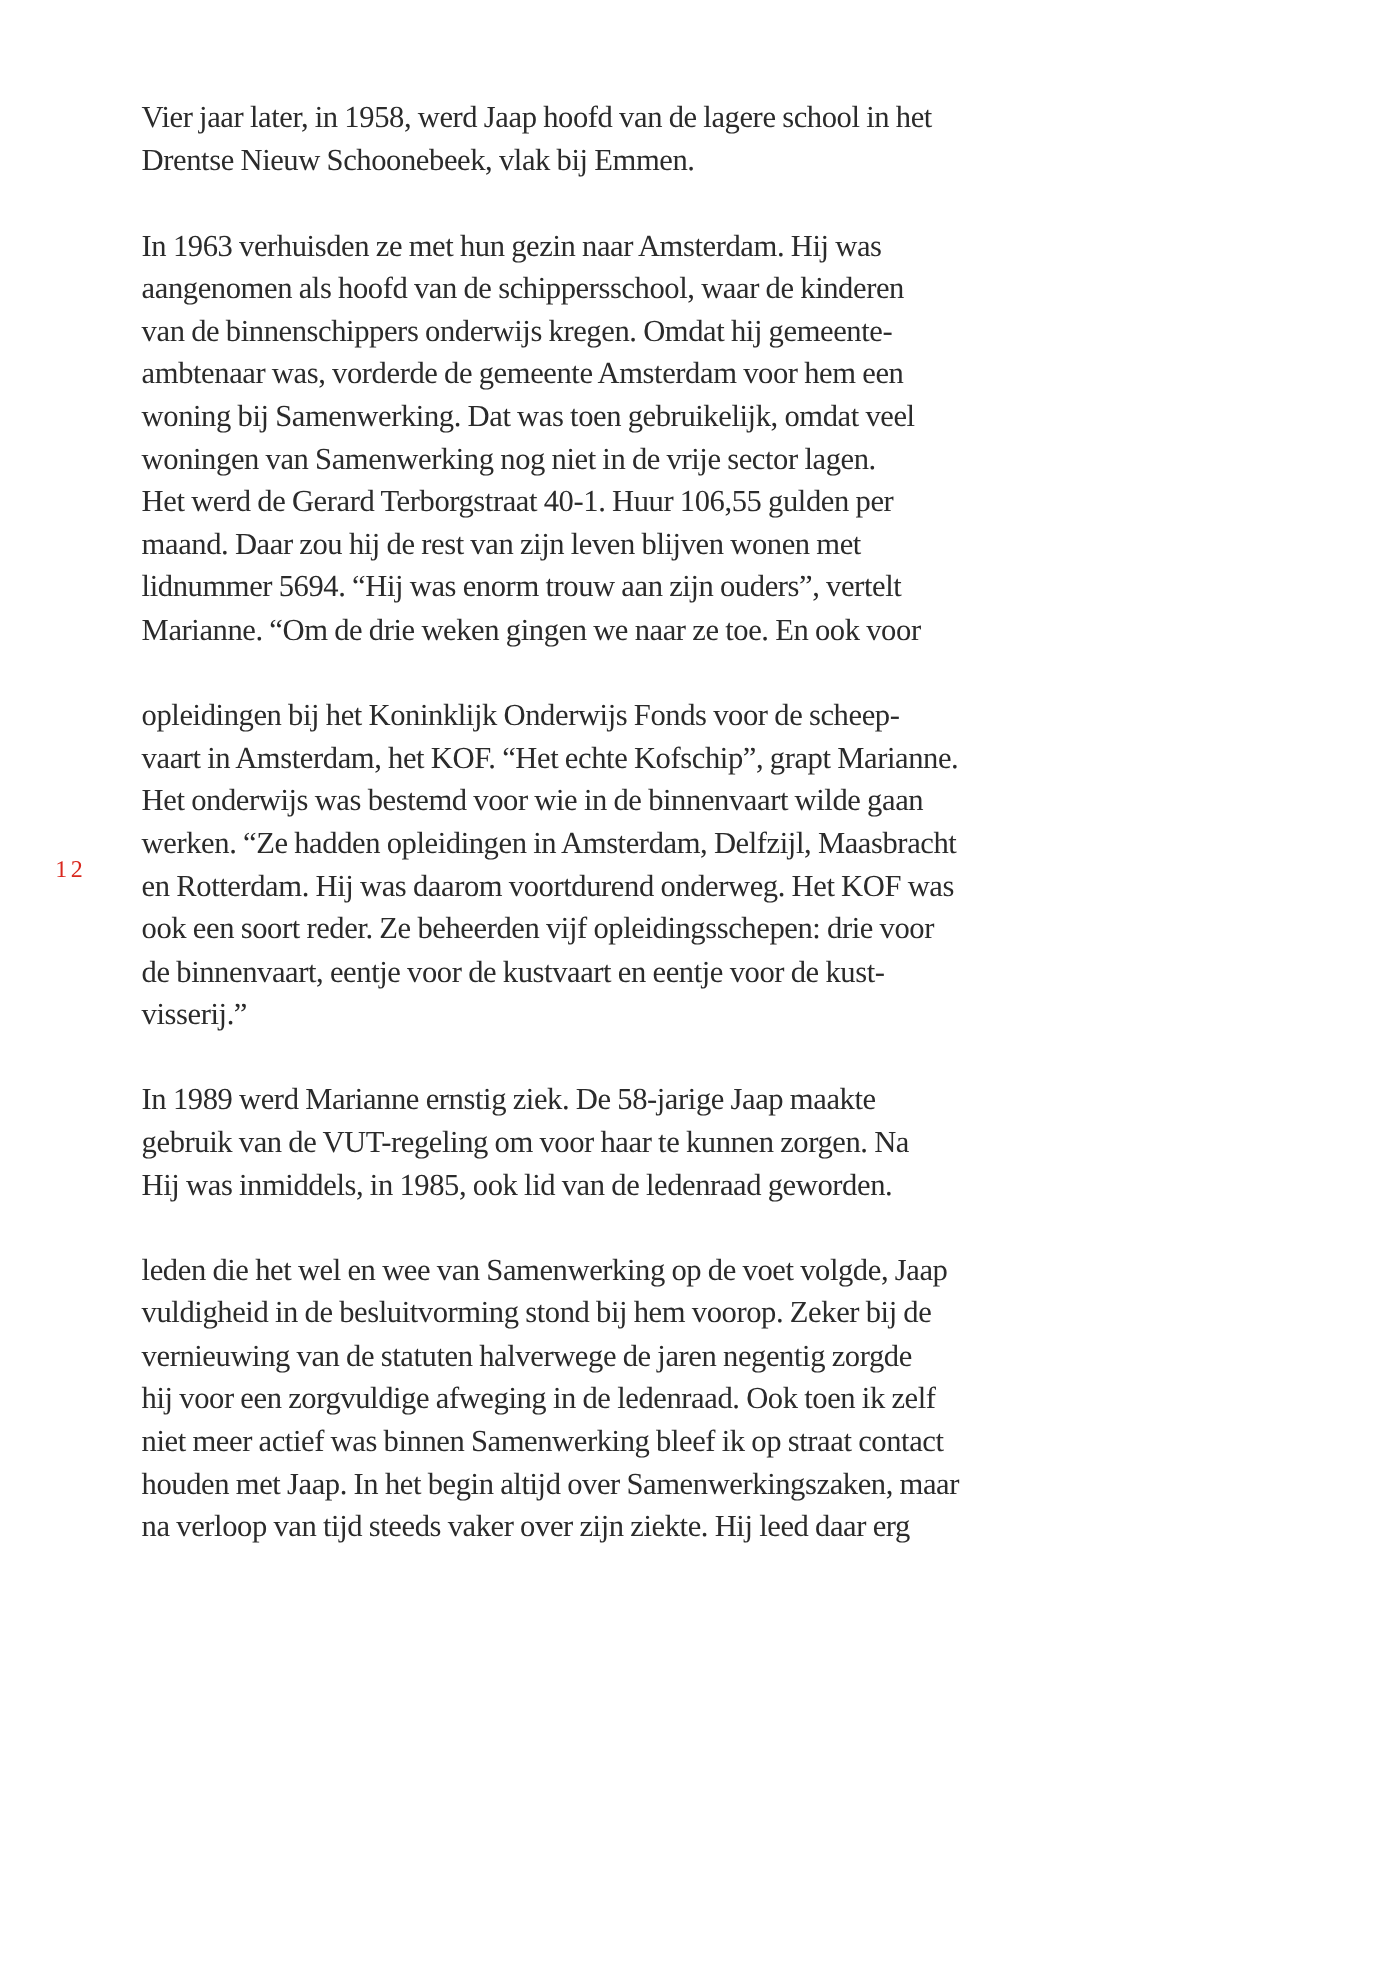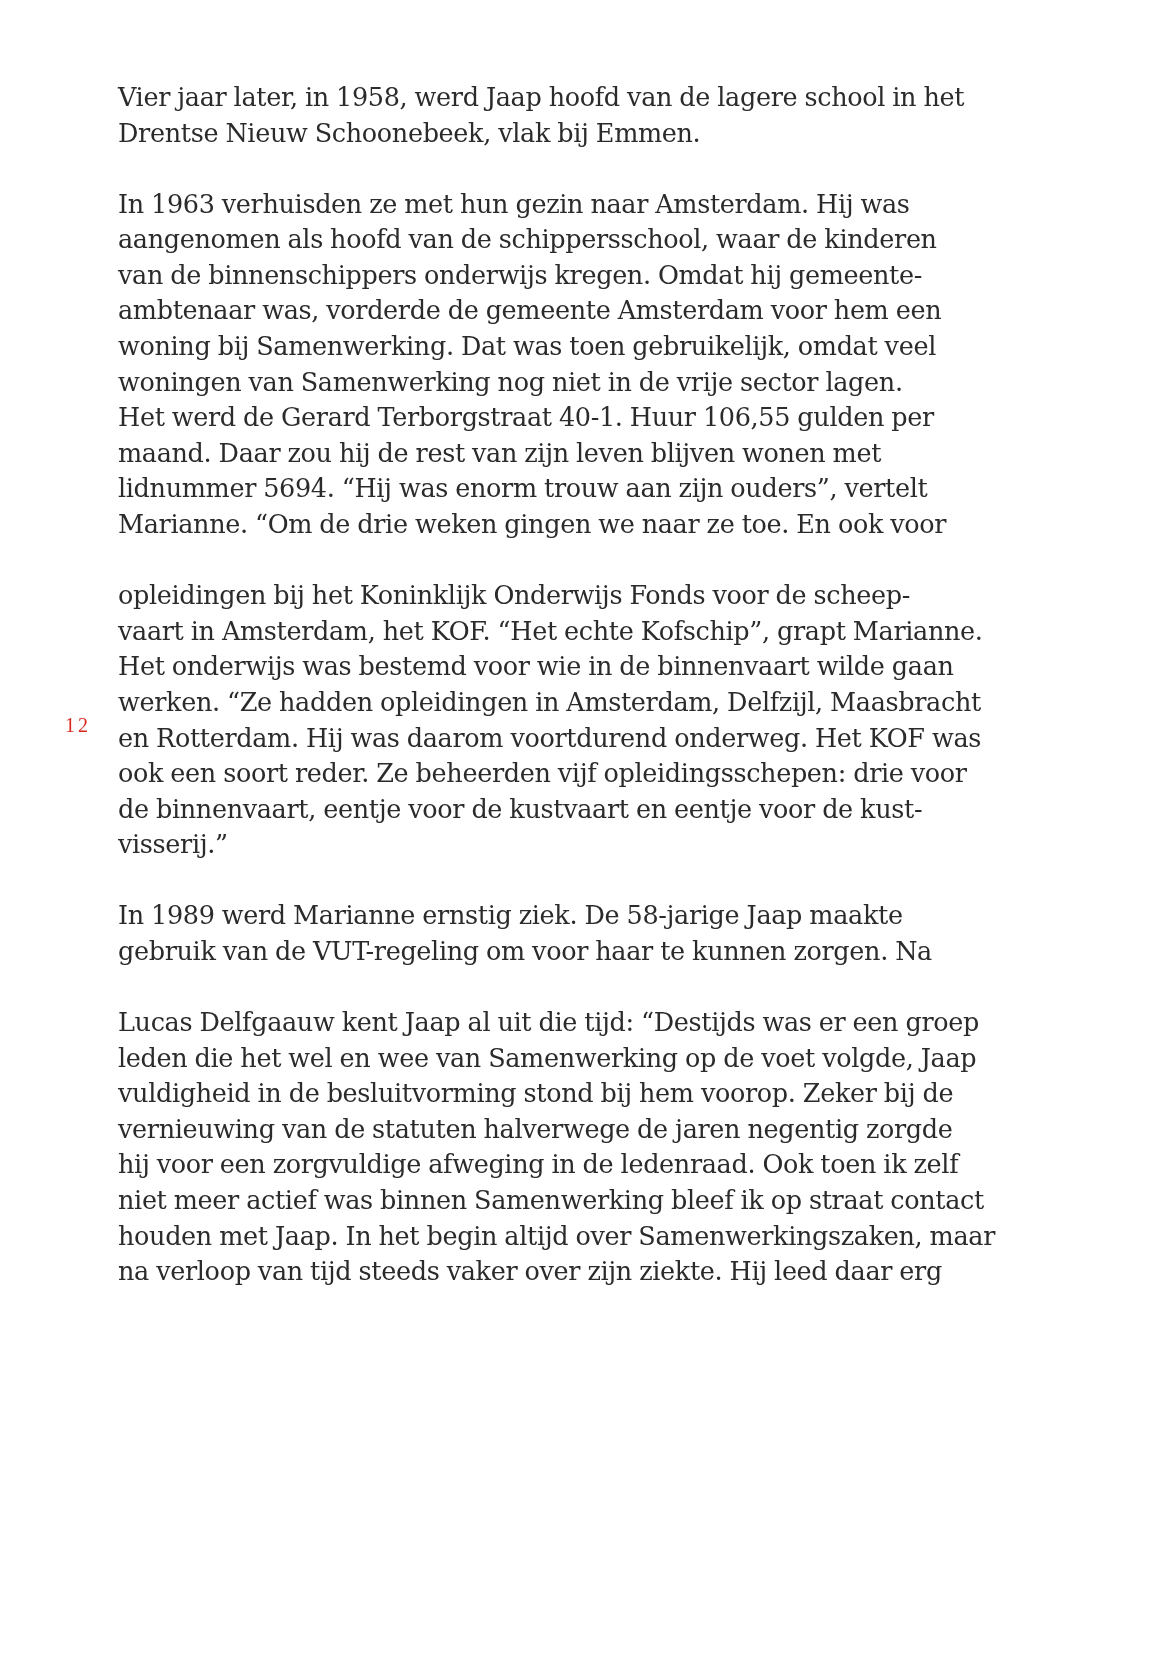--- a/index.html
+++ b/index.html
@@ -17,30 +17,30 @@
     }
     .page-number {
       position: absolute;
       left: 46px;
       top: 713px;
       font-family: "Liberation Serif", "DejaVu Serif", serif;
       font-size: 20px;
       letter-spacing: 3px;
       color: #d9281e;
       line-height: 24px;
-      margin-left: 19px;
     }
     .text-column {
       position: absolute;
       left: 118px;
       top: 80px;
       width: 880px;
     }
     .paragraph {
       margin: 0 0 35.5px 0;
+      font-family: Liberation Serif, serif;
     }
     .line {
       display: block;
       font-size: 25.5px;
       line-height: 35.6px;
       white-space: nowrap;
       letter-spacing: -0.35px;
       word-spacing: -0.5px;
     }
   </style>
@@ -76,24 +76,24 @@
     <span class="line">werken. “Ze hadden opleidingen in Amsterdam, Delfzijl, Maasbracht</span>
     <span class="line">en Rotterdam. Hij was daarom voortdurend onderweg. Het KOF was</span>
     <span class="line">ook een soort reder. Ze beheerden vijf opleidingsschepen: drie voor</span>
     <span class="line">de binnenvaart, eentje voor de kustvaart en eentje voor de kust-</span>
     <span class="line">visserij.”</span>
   </p>
 
   <p class="paragraph">
     <span class="line">In 1989 werd Marianne ernstig ziek. De 58-jarige Jaap maakte</span>
     <span class="line">gebruik van de VUT-regeling om voor haar te kunnen zorgen. Na</span>
+    <span class="line">Hij was inmiddels, in 1985, ook lid van de ledenraad geworden.</span>
   </p>
 
   <p class="paragraph">
-    <span class="line">Lucas Delfgaauw kent Jaap al uit die tijd: “Destijds was er een groep</span>
     <span class="line">leden die het wel en wee van Samenwerking op de voet volgde, Jaap</span>
     <span class="line">vuldigheid in de besluitvorming stond bij hem voorop. Zeker bij de</span>
     <span class="line">vernieuwing van de statuten halverwege de jaren negentig zorgde</span>
     <span class="line">hij voor een zorgvuldige afweging in de ledenraad. Ook toen ik zelf</span>
     <span class="line">niet meer actief was binnen Samenwerking bleef ik op straat contact</span>
     <span class="line">houden met Jaap. In het begin altijd over Samenwerkingszaken, maar</span>
     <span class="line">na verloop van tijd steeds vaker over zijn ziekte. Hij leed daar erg</span>
   </p>
 
 </div>

